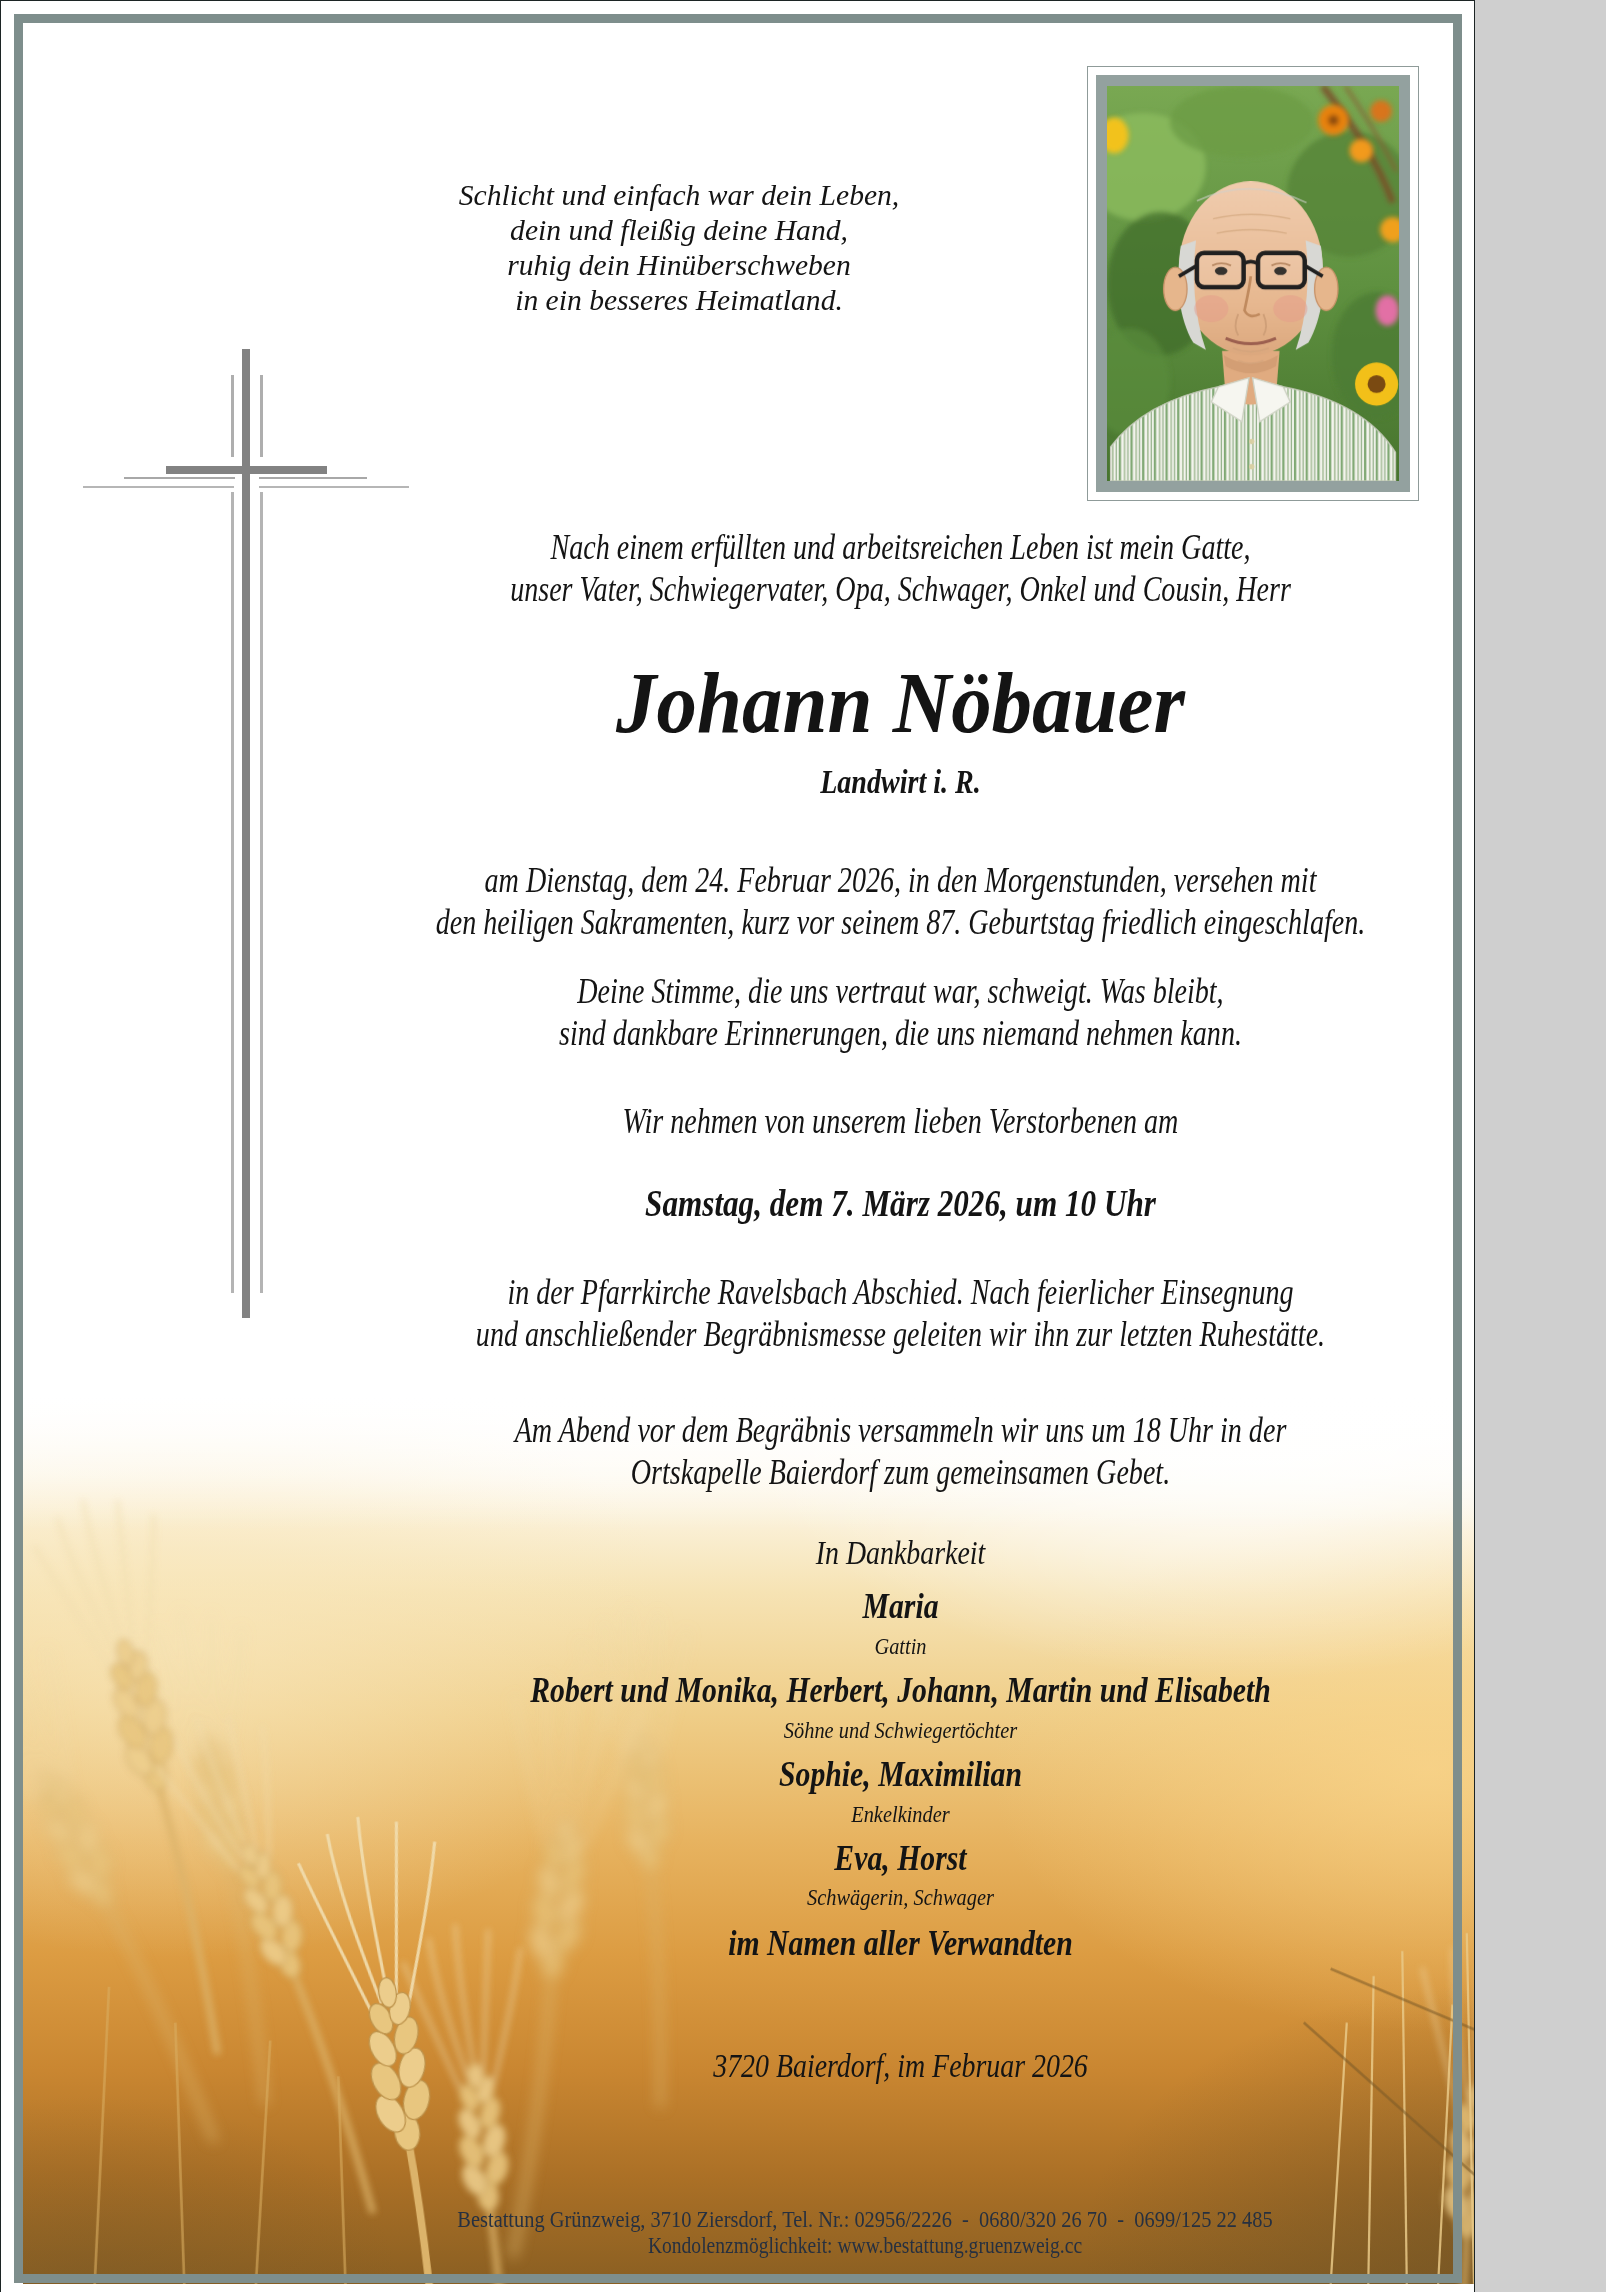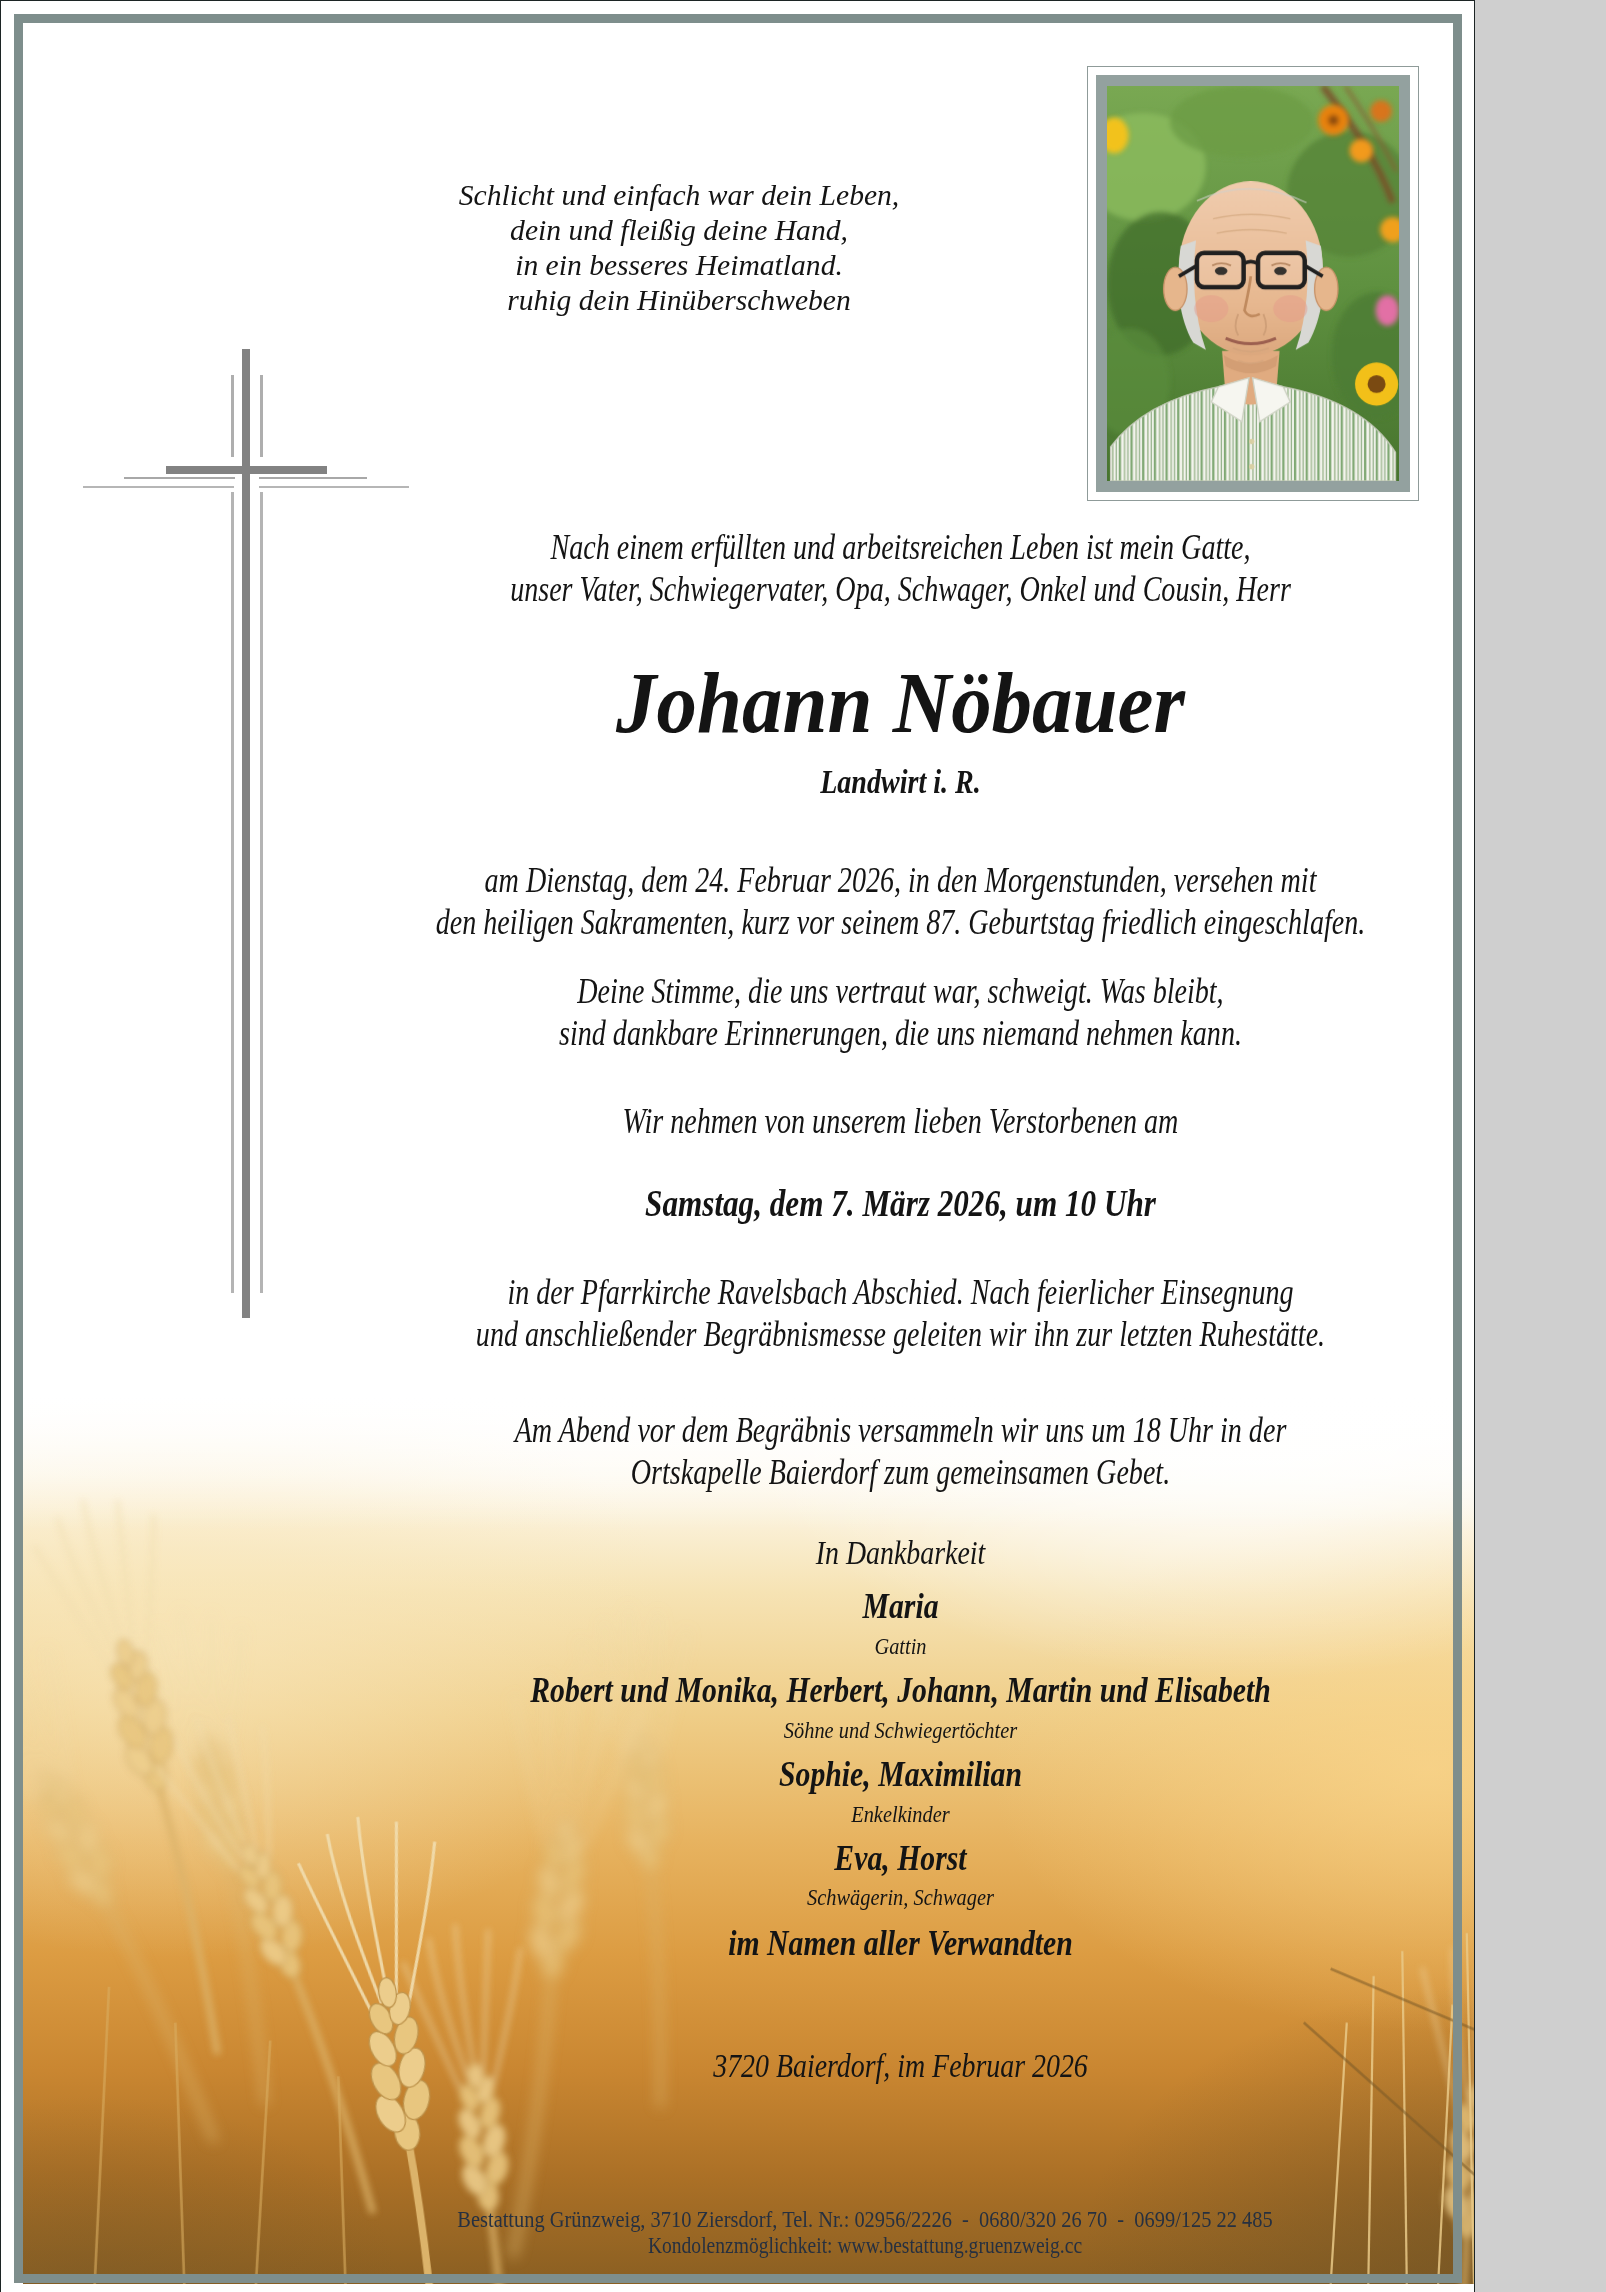--- a/index.html
+++ b/index.html
@@ -258,22 +258,22 @@
         <path d="M132,281 Q160,293 188,281" stroke="#9c5f4f" stroke-width="3.5" fill="none"></path>
         <path d="M140,292 Q160,300 180,292" stroke="#d3a47c" stroke-width="2" fill="none" opacity=".8"></path>
         <path d="M146,306 Q160,312 174,306" stroke="#d3a47c" stroke-width="2" fill="none" opacity=".7"></path>
       </svg>
     </div>
   </div>
 
   <div class="tb poem it ztext">
     <div>Schlicht und einfach war dein Leben,</div>
     <div>dein und fleißig deine Hand,</div>
+    <div>ruhig dein Hinüberschweben</div>
     <div>in ein besseres Heimatland.</div>
-    <div>ruhig dein Hinüberschweben</div>
   </div>
 
   <div class="tb col intro it cx78 ztext">
     <div>Nach einem erfüllten und arbeitsreichen Leben ist mein Gatte,</div>
     <div>unser Vater, Schwiegervater, Opa, Schwager, Onkel und Cousin, Herr</div>
   </div>
 
   <div class="tb col name it b cx93 ztext">Johann Nöbauer</div>
   <div class="tb col subtitle it b cx85 ztext">Landwirt i. R.</div>
 

